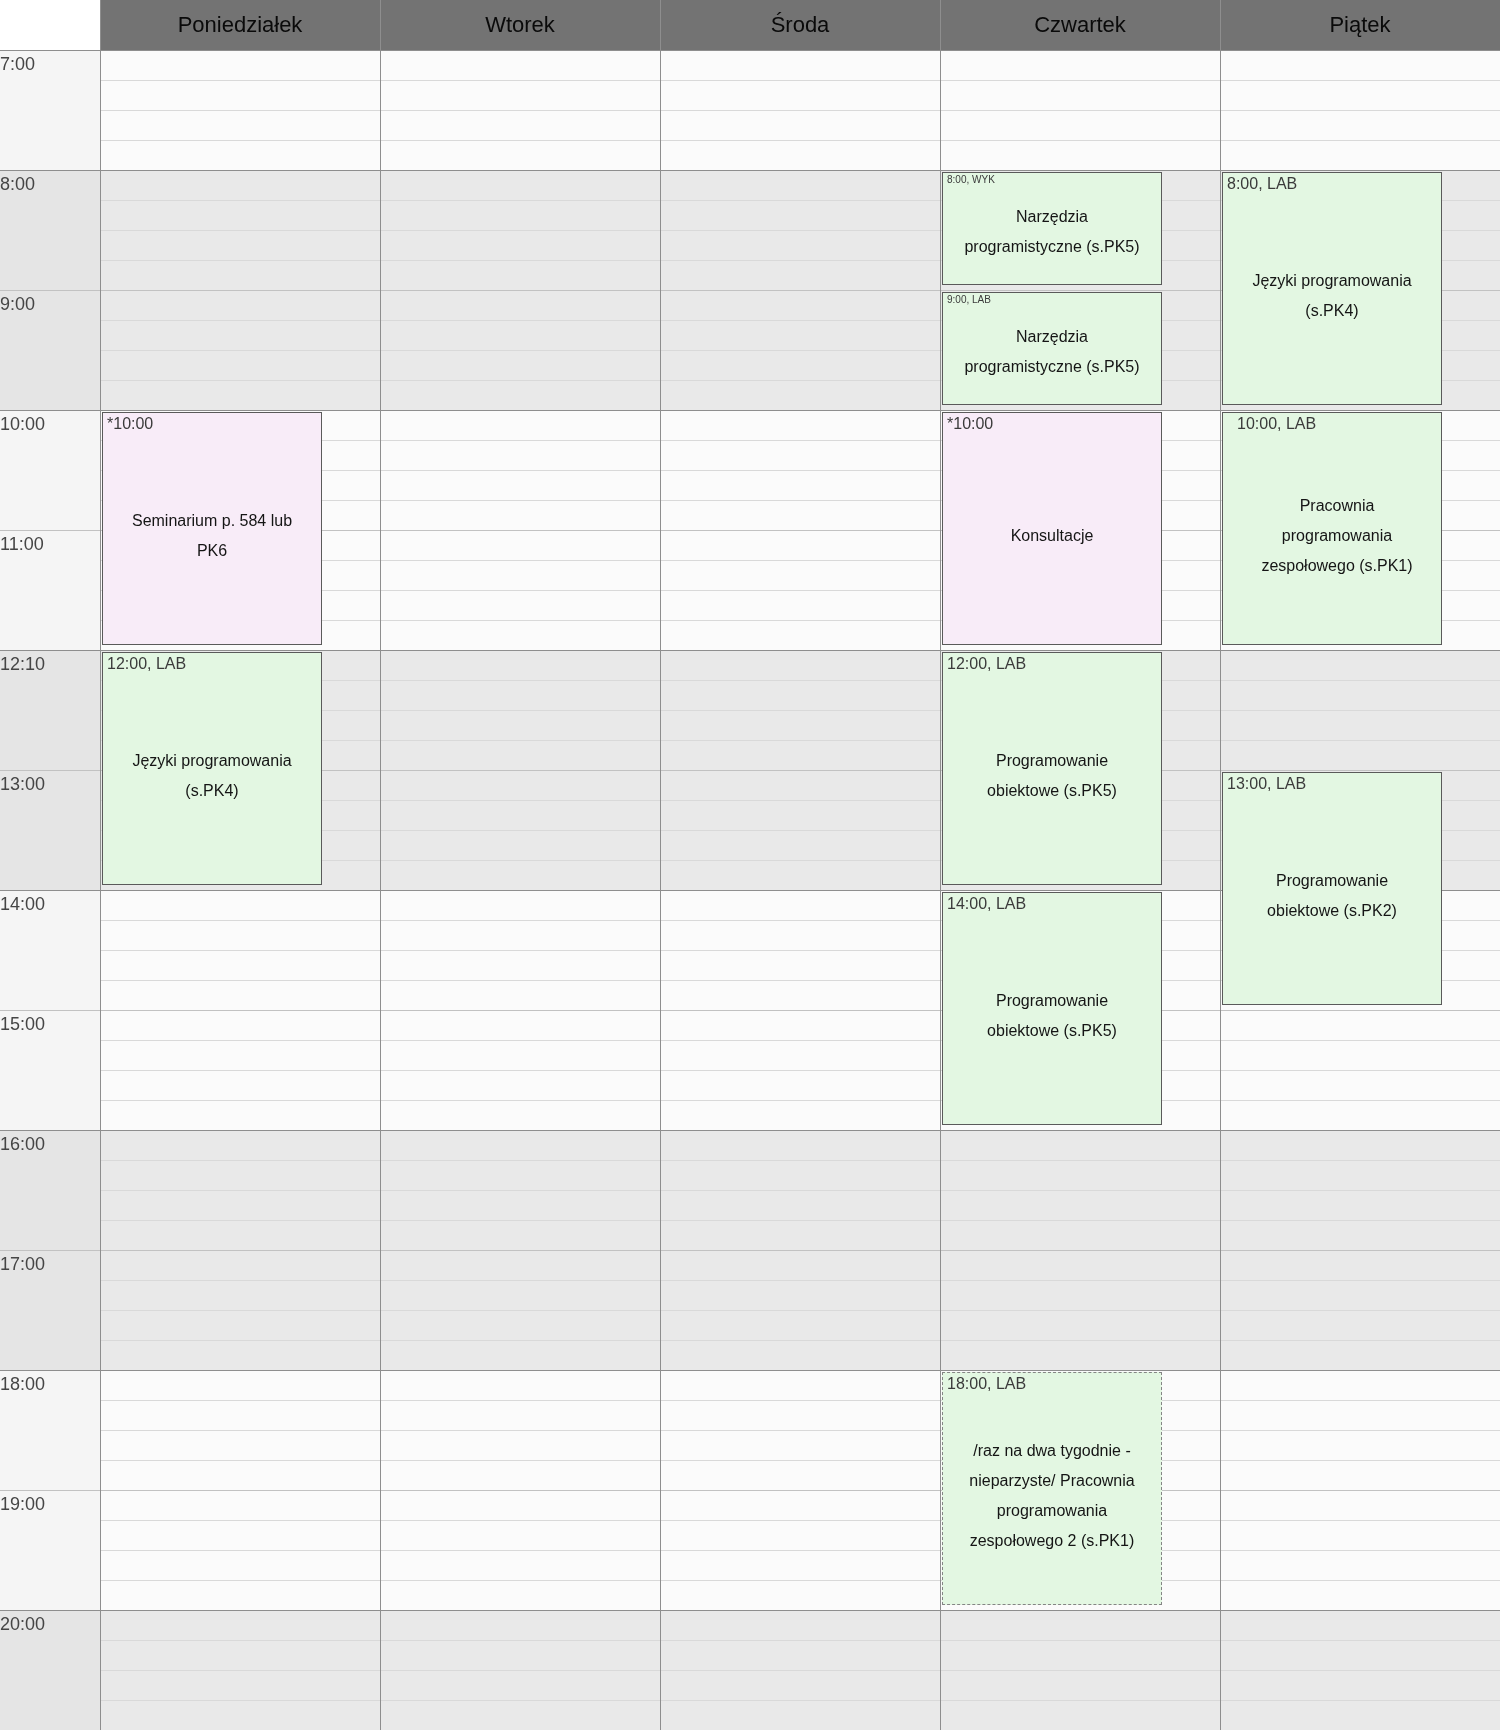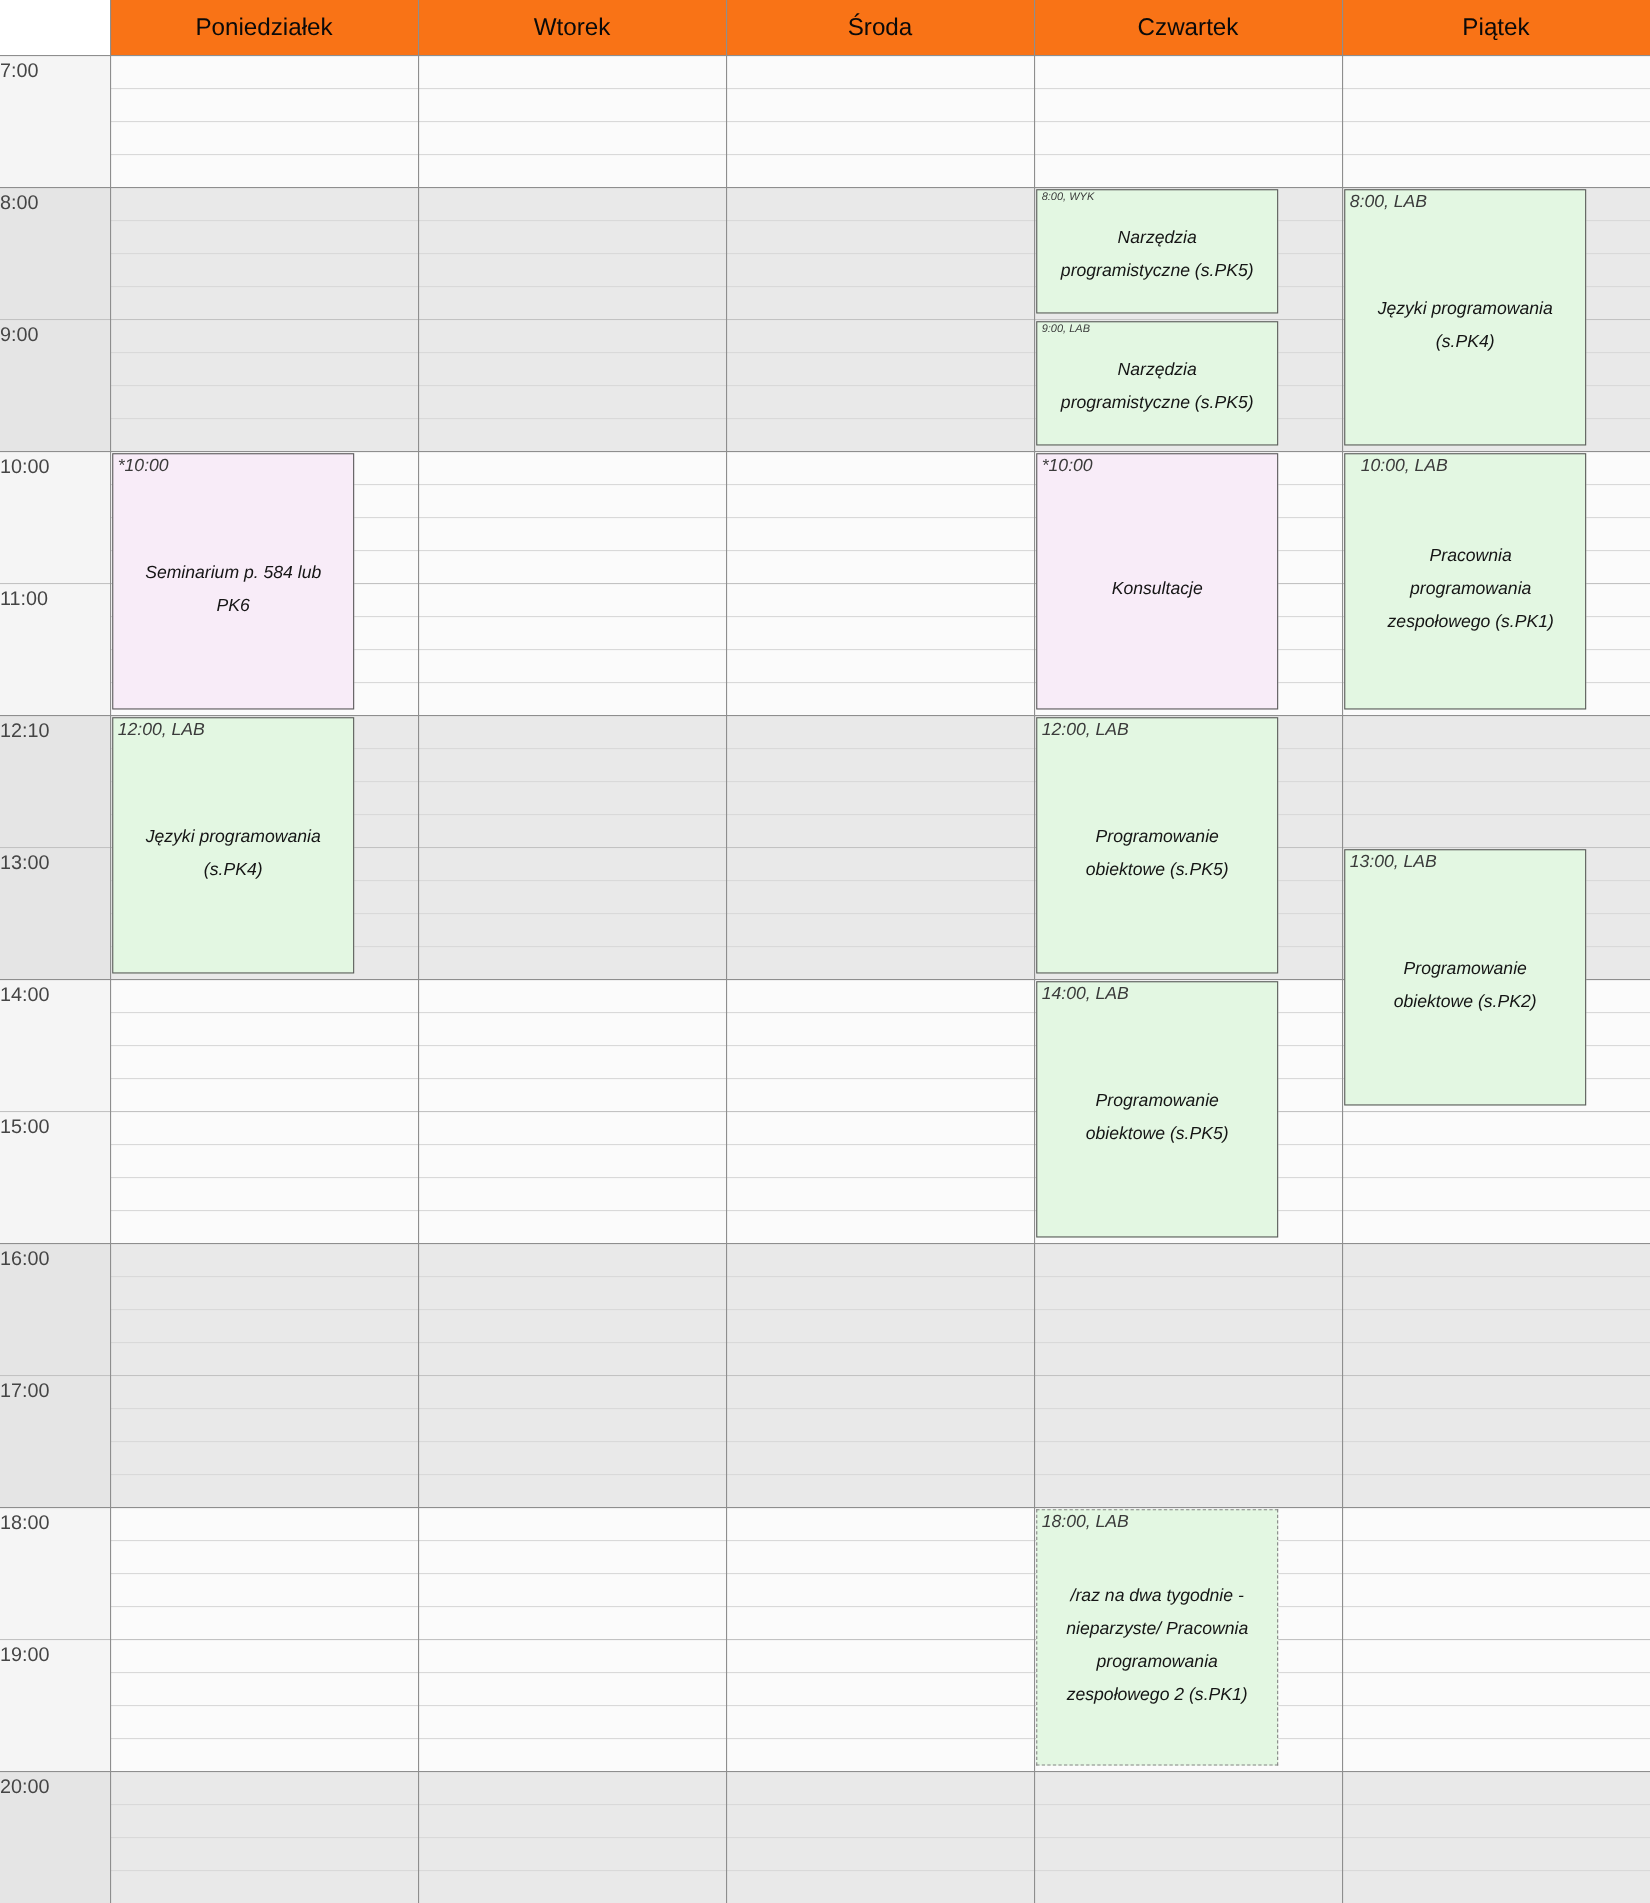--- a/index.html
+++ b/index.html
@@ -23,21 +23,21 @@
   .corner-cell {
     position: absolute;
     left: 0; top: 0;
     width: 100px; height: 50px;
     background: #ffffff;
   }
   .day-header {
     position: absolute;
     top: 0; height: 50px;
     width: 280px;
-    background: #f97316;
+    background: #737373;
     display: flex;
     align-items: center;
     justify-content: center;
     font-size: 22px;
     color: #0a0a0a;
   }
 
   
   .hour-row { position: absolute; left: 0; width: 1500px; height: 120px; }
   .gutter-cell { position: absolute; left: 0; top: 1px; bottom: 0; width: 100px; }
@@ -64,21 +64,20 @@
   
   .event-block {
     position: absolute;
     width: 220px;
     box-sizing: border-box;
     border: 1px solid #5a5a5a;
     z-index: 3;
     display: flex;
     flex-direction: column;
     cursor: pointer;
-    font-style: italic;
   }
   .event-block.dashed { border: 1px dashed #858585; }
   .event-block.bg-green { background: #e3f7e2; }
   .event-block.bg-pink  { background: #f8ecf8; }
 
   .event-time-label {
     flex: 0 0 auto;
     padding: 2px 0 0 4px;
     font-size: 16px;
     line-height: 18px;

